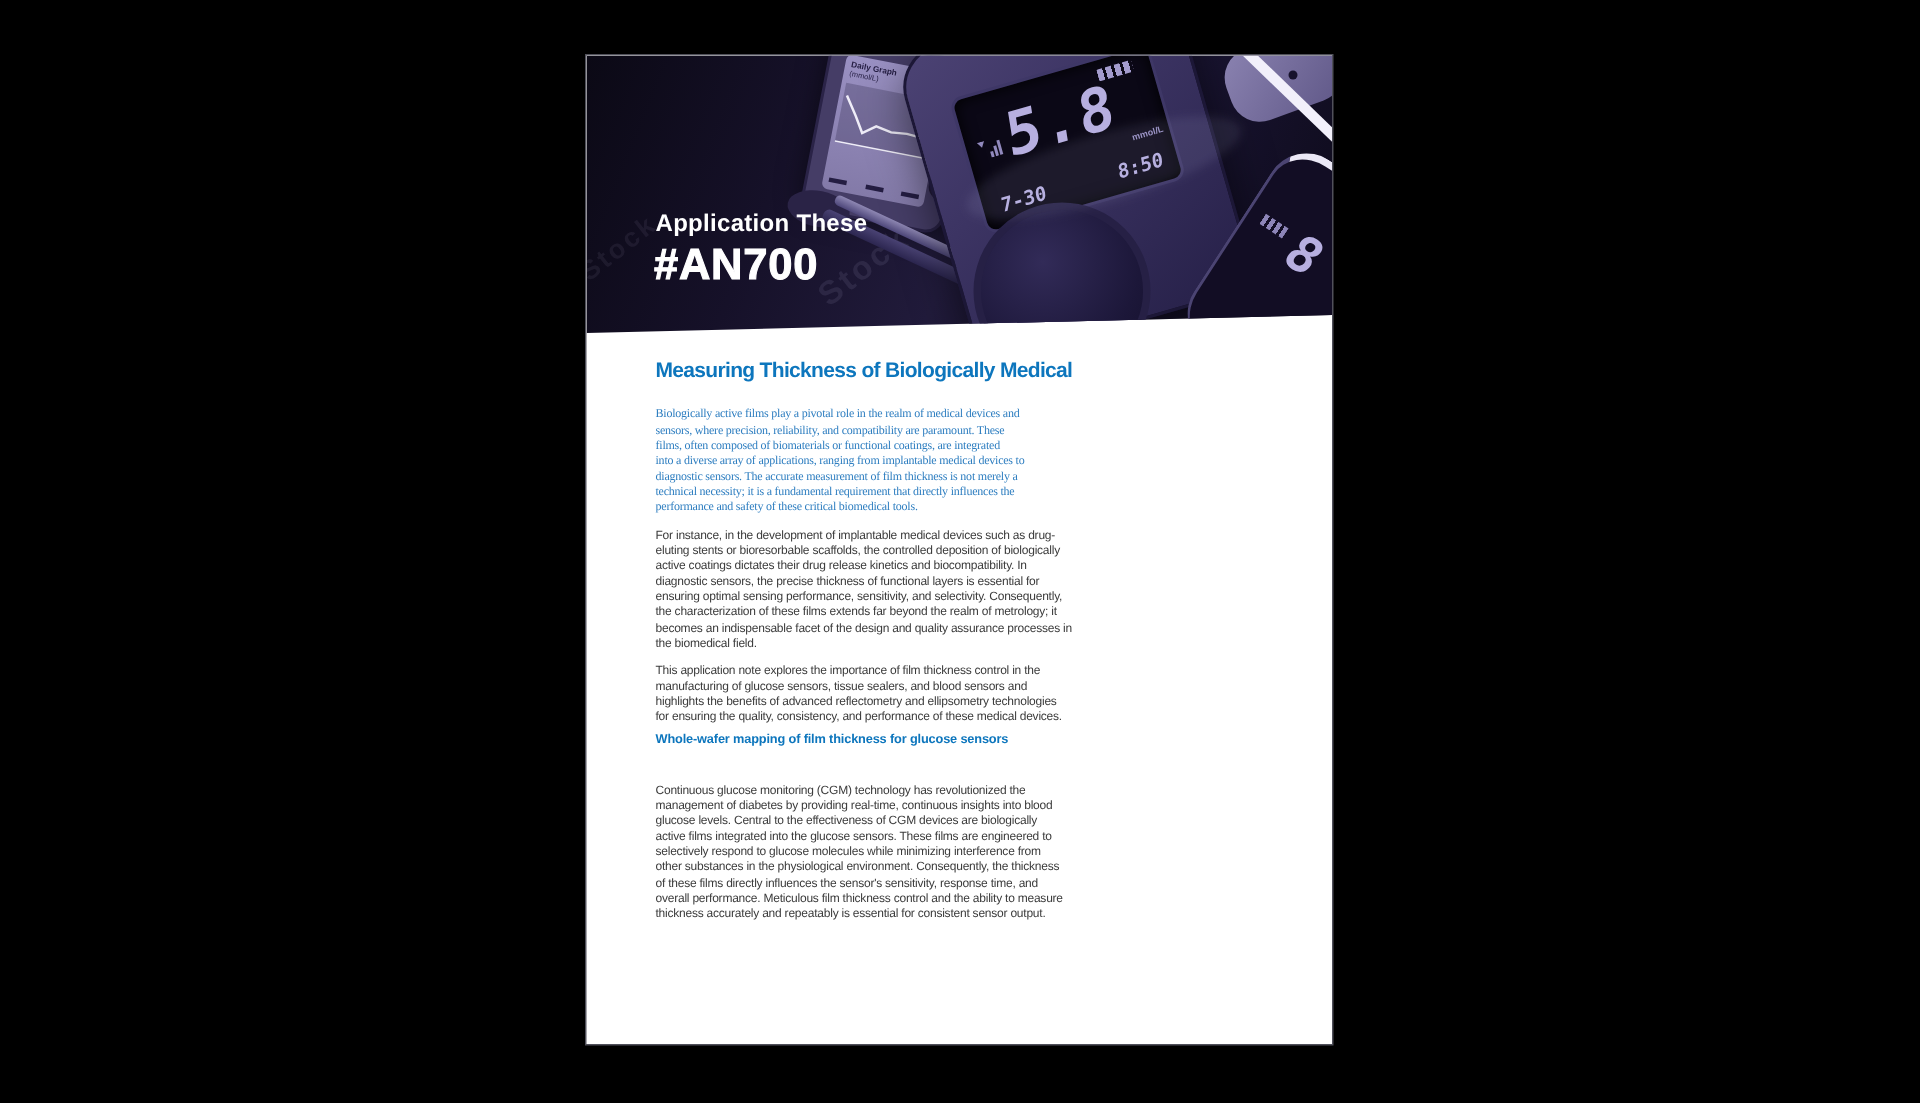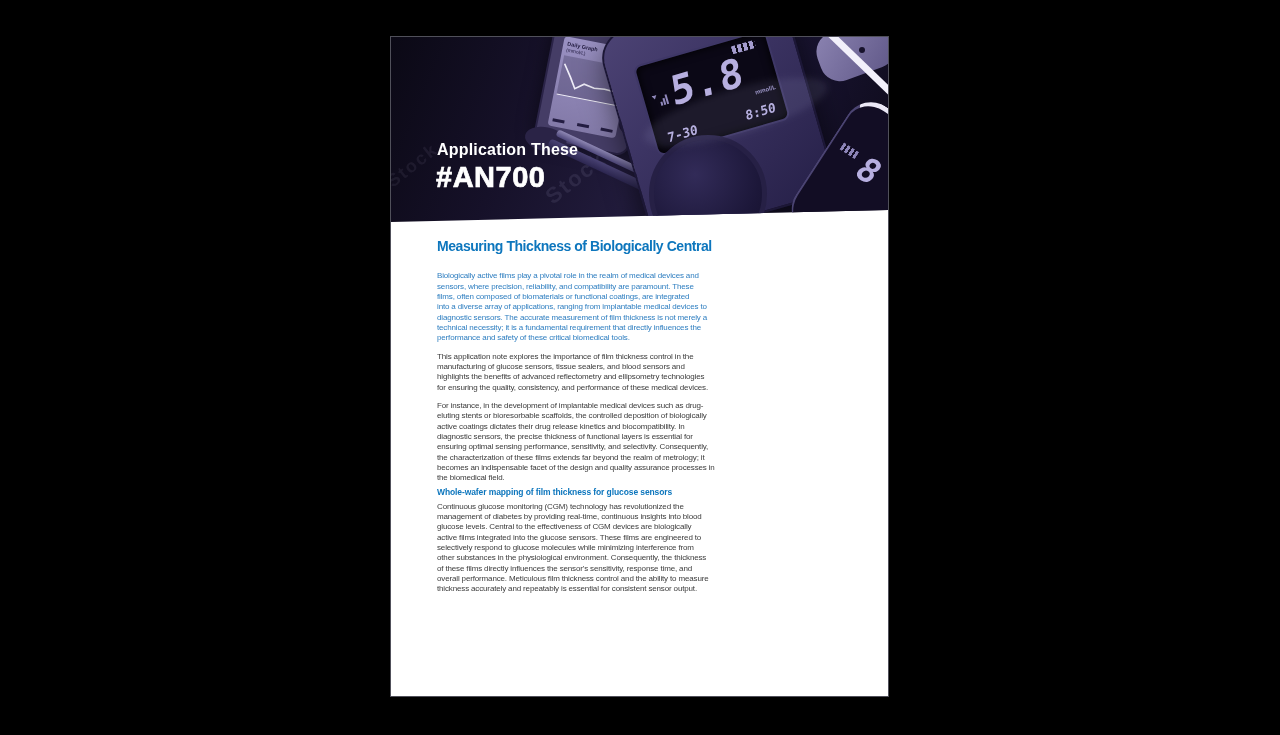--- a/index.html
+++ b/index.html
@@ -105,25 +105,25 @@
             font-weight:bold; color:#fff; letter-spacing:.2px; }
   .docnum { position:absolute; left:45px; top:124px; font-size:29px;
             font-weight:bold; color:#fff; letter-spacing:.5px;
             -webkit-text-stroke:.7px #fff; }
 
   
   .article { position:absolute; left:46px; top:200px; width:334px; }
   .title { font-size:14px; font-weight:bold; color:#0d76bd; line-height:19.4px;
            letter-spacing:-.45px; margin:0 0 15px; }
   .lead { white-space:pre-line; font-size:8px; line-height:10.33px;
-          letter-spacing:-.15px; color:#2e7ec0; margin:15px 0 8px; }
+          letter-spacing:-.15px; color:#2e7ec0; margin:15px 0 8px;font-family:Liberation Serif, serif; }
   .para { white-space:pre-line; font-size:8px; line-height:10.33px;
           letter-spacing:-.15px; color:#3b3b3b; margin:0 0 8px; }
   .subhead { font-size:8.5px; font-weight:bold; color:#0d76bd; line-height:11px;
-             letter-spacing:-.1px; margin:-5px 0 4px; }
+             letter-spacing:-.1px; margin:-5px 0 24px; }
 </style>
 </head>
 <body>
 
 <div class="stage">
   <div class="paper">
 
     <div class="header">
 
       <div class="wm wm1">Stock</div>
@@ -185,41 +185,41 @@
       <div class="blob"></div>
       <div class="blob-dot"></div>
       <div class="stripe"></div>
 
       <div class="kicker">Application These</div>
       <div class="docnum">#AN700</div>
     </div>
 
     <div class="article">
       <h1 class="title">
-        <div>Measuring Thickness of Biologically Central</div>
+        <div>Measuring Thickness of Biologically Medical</div>
       </h1>
       <p class="lead">Biologically active films play a pivotal role in the realm of medical devices and
 sensors, where precision, reliability, and compatibility are paramount. These
 films, often composed of biomaterials or functional coatings, are integrated
 into a diverse array of applications, ranging from implantable medical devices to
 diagnostic sensors. The accurate measurement of film thickness is not merely a
 technical necessity; it is a fundamental requirement that directly influences the
 performance and safety of these critical biomedical tools.</p>
-      <p class="para">This application note explores the importance of film thickness control in the
-manufacturing of glucose sensors, tissue sealers, and blood sensors and
-highlights the benefits of advanced reflectometry and ellipsometry technologies
-for ensuring the quality, consistency, and performance of these medical devices.</p>
       <p class="para">For instance, in the development of implantable medical devices such as drug-
 eluting stents or bioresorbable scaffolds, the controlled deposition of biologically
 active coatings dictates their drug release kinetics and biocompatibility. In
 diagnostic sensors, the precise thickness of functional layers is essential for
 ensuring optimal sensing performance, sensitivity, and selectivity. Consequently,
 the characterization of these films extends far beyond the realm of metrology; it
 becomes an indispensable facet of the design and quality assurance processes in
 the biomedical field.</p>
+      <p class="para">This application note explores the importance of film thickness control in the
+manufacturing of glucose sensors, tissue sealers, and blood sensors and
+highlights the benefits of advanced reflectometry and ellipsometry technologies
+for ensuring the quality, consistency, and performance of these medical devices.</p>
       <h2 class="subhead">Whole-wafer mapping of film thickness for glucose sensors</h2>
       <p class="para">Continuous glucose monitoring (CGM) technology has revolutionized the
 management of diabetes by providing real-time, continuous insights into blood
 glucose levels. Central to the effectiveness of CGM devices are biologically
 active films integrated into the glucose sensors. These films are engineered to
 selectively respond to glucose molecules while minimizing interference from
 other substances in the physiological environment. Consequently, the thickness
 of these films directly influences the sensor's sensitivity, response time, and
 overall performance. Meticulous film thickness control and the ability to measure
 thickness accurately and repeatably is essential for consistent sensor output.</p>

